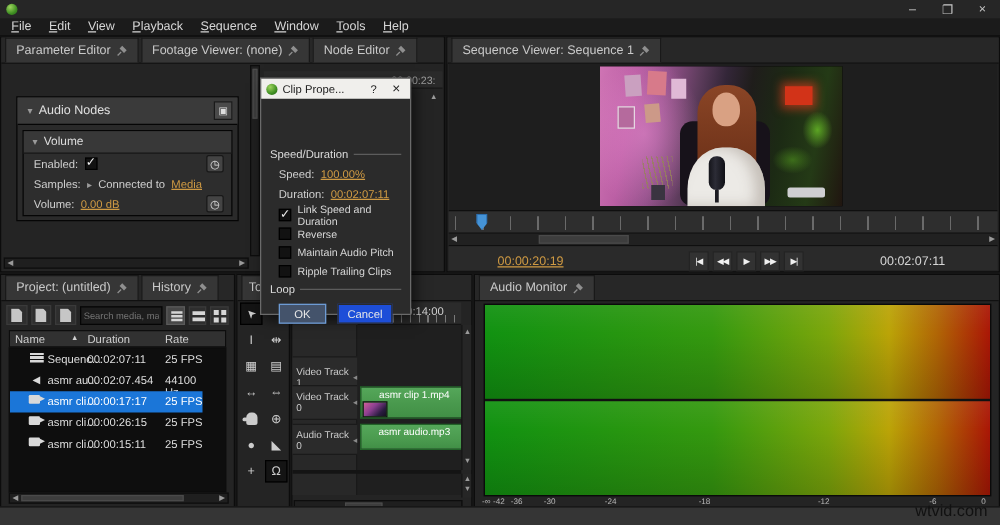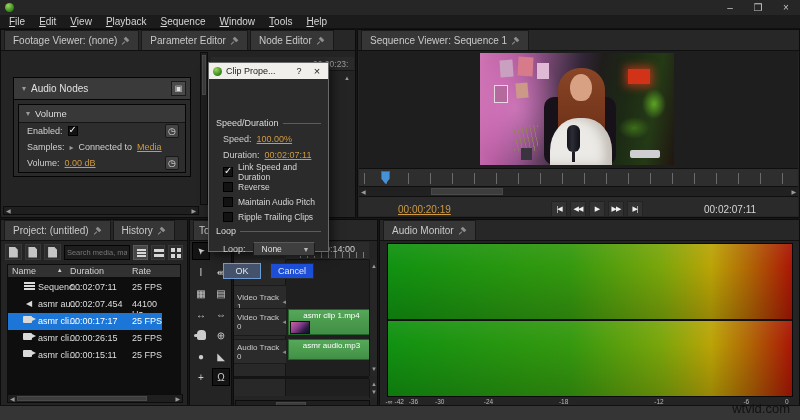--- a/index.html
+++ b/index.html
@@ -177,25 +177,25 @@
       <span class="menu-item"><u>P</u>layback</span>
       <span class="menu-item"><u>S</u>equence</span>
       <span class="menu-item"><u>W</u>indow</span>
       <span class="menu-item"><u>T</u>ools</span>
       <span class="menu-item"><u>H</u>elp</span>
     </div>
 
   <div class="dock" style="left:0;top:29px;width:356px;height:189px;">
     <div class="tabstrip" id="left-tabs">
         <div class="tab">
+          <span>Parameter Editor</span>
+          <span class="pin"></span>
+        </div>
+        <div class="tab">
           <span>Footage Viewer: (none)</span>
-          <span class="pin"></span>
-        </div>
-        <div class="tab">
-          <span>Parameter Editor</span>
           <span class="pin"></span>
         </div>
         <div class="tab">
           <span>Node Editor</span>
           <span class="pin"></span>
         </div>
       </div>
 
     <div class="pe-box">
       <div class="pe-header">
@@ -494,27 +494,20 @@
             <span>Maintain Audio Pitch</span>
           </div>
           <div class="dlg-check">
             <span class="cb"></span>
             <span>Ripple Trailing Clips</span>
           </div>
         </div>
       <div class="dlg-group">
         <span>Loop</span>
       </div>
-      <div class="dlg-row">
-        <span>Loop:</span>
-        <span class="combo">
-          <span>None</span>
-          <span class="combo-arrow">▼</span>
-        </span>
-      </div>
       <div class="dlg-buttons">
         <span class="btn btn-ok">OK</span>
         <span class="btn btn-cancel">Cancel</span>
       </div>
     </div>
   </div>
 
 </div>
 
 </body></html>

